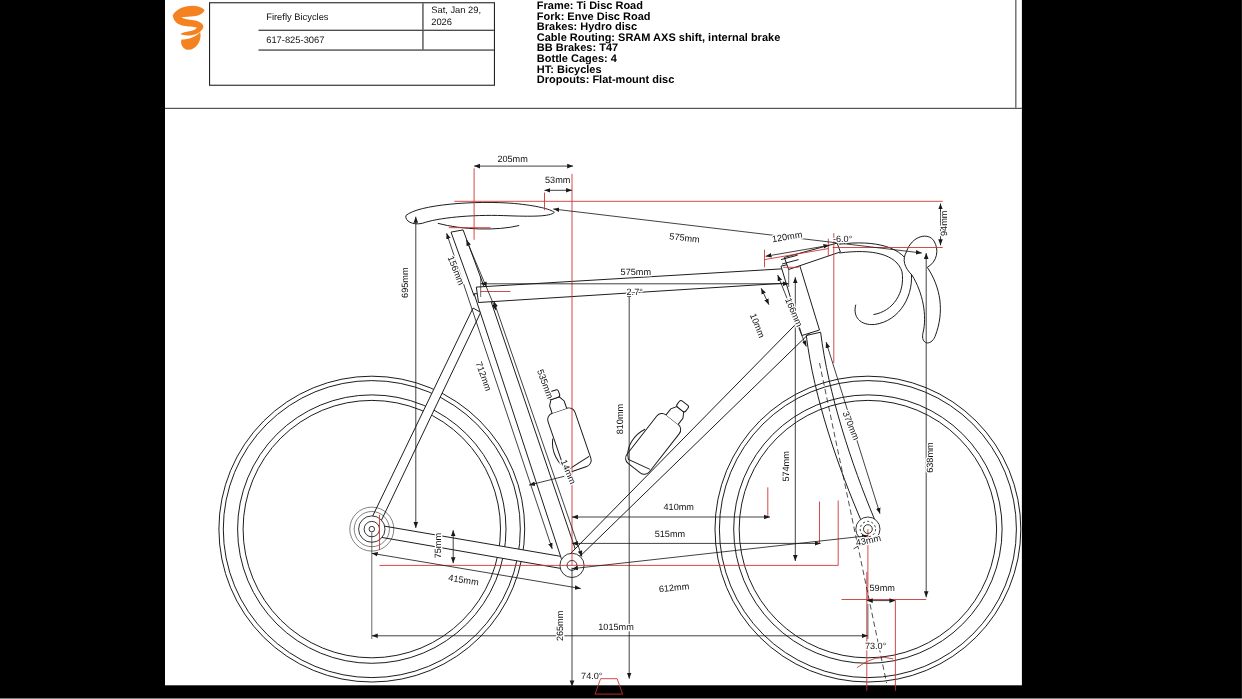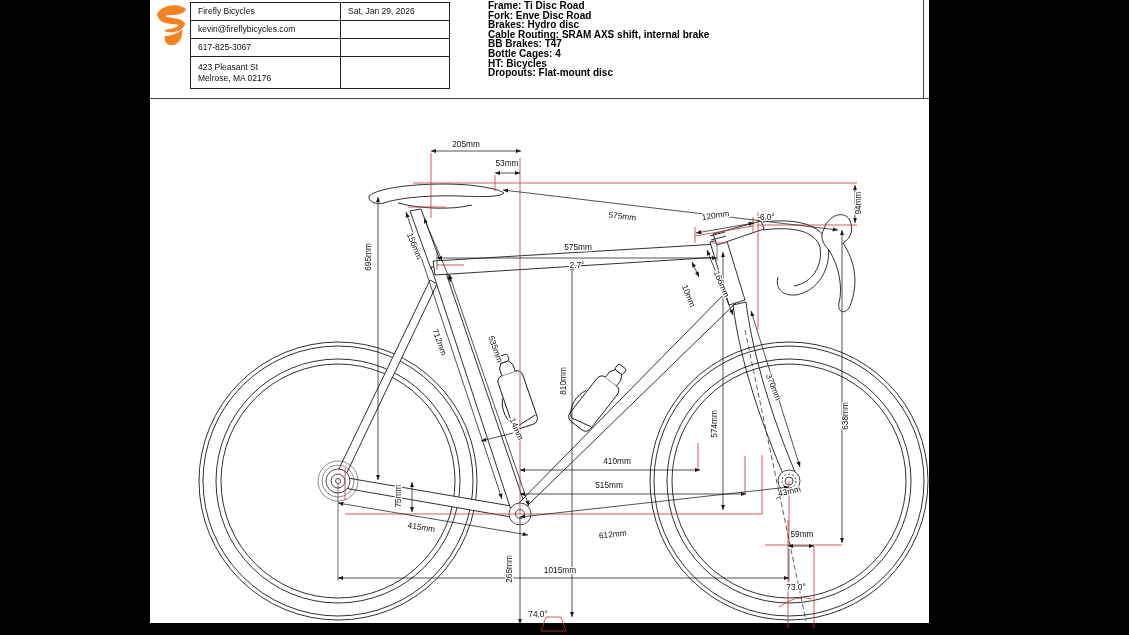--- a/index.html
+++ b/index.html
@@ -7,21 +7,21 @@
     width:1129px; height:635px; position:relative; overflow:hidden;
     background:#000; font-family:"Liberation Sans", sans-serif;
   }
   .sheet {
     position:absolute; left:150px; top:0; width:779px; height:623px;
     background:#fff;
   }
   .logo { position:absolute; left:3px; top:2px; width:36px; height:48px; }
   .tb {
     position:absolute; left:40px; top:2px; width:260px;
-    border:1px solid #222; box-sizing:border-box; background:#fff;
+    border:1px solid #222; box-sizing:border-box; background:#fff;padding-left:44px;
   }
   .tb .row { display:flex; border-bottom:1px solid #222; }
   .tb .row:last-child { border-bottom:none; }
   .tb .cl {
     width:150px; box-sizing:border-box; border-right:1px solid #222;
     padding:1px 2px 1px 7px; font-size:8.5px; line-height:11px; color:#111;
     display:flex; flex-direction:column; justify-content:center; min-height:15px;
   }
   .tb .cr {
     flex:1; padding:1px 2px 1px 7px; font-size:8.5px; line-height:11px; color:#111;
@@ -56,39 +56,27 @@
     <div class="row">
       <div class="cl">
           <span>Firefly Bicycles</span>
         </div>
       <div class="cr">
           <span>Sat, Jan 29, 2026</span>
         </div>
     </div>
     <div class="row">
       <div class="cl">
-          <span>kevin@fireflybicycles.com</span>
+          <span>617-825-3067</span>
         </div>
       <div class="cr">
           <span></span>
         </div>
     </div>
-    <div class="row">
-      <div class="cl">
-          <span>617-825-3067</span>
-        </div>
-      <div class="cr">
-          <span></span>
-        </div>
-    </div>
     <div class="row tall">
-      <div class="cl">
-        <span>423 Pleasant St</span>
-        <span>Melrose, MA 02176</span>
-      </div>
       <div class="cr">
           <span></span>
         </div>
     </div>
   </div>
 
   <div class="specs">
     <div>Frame: Ti Disc Road</div>
     <div>Fork: Enve Disc Road</div>
     <div>Brakes: Hydro disc</div>

